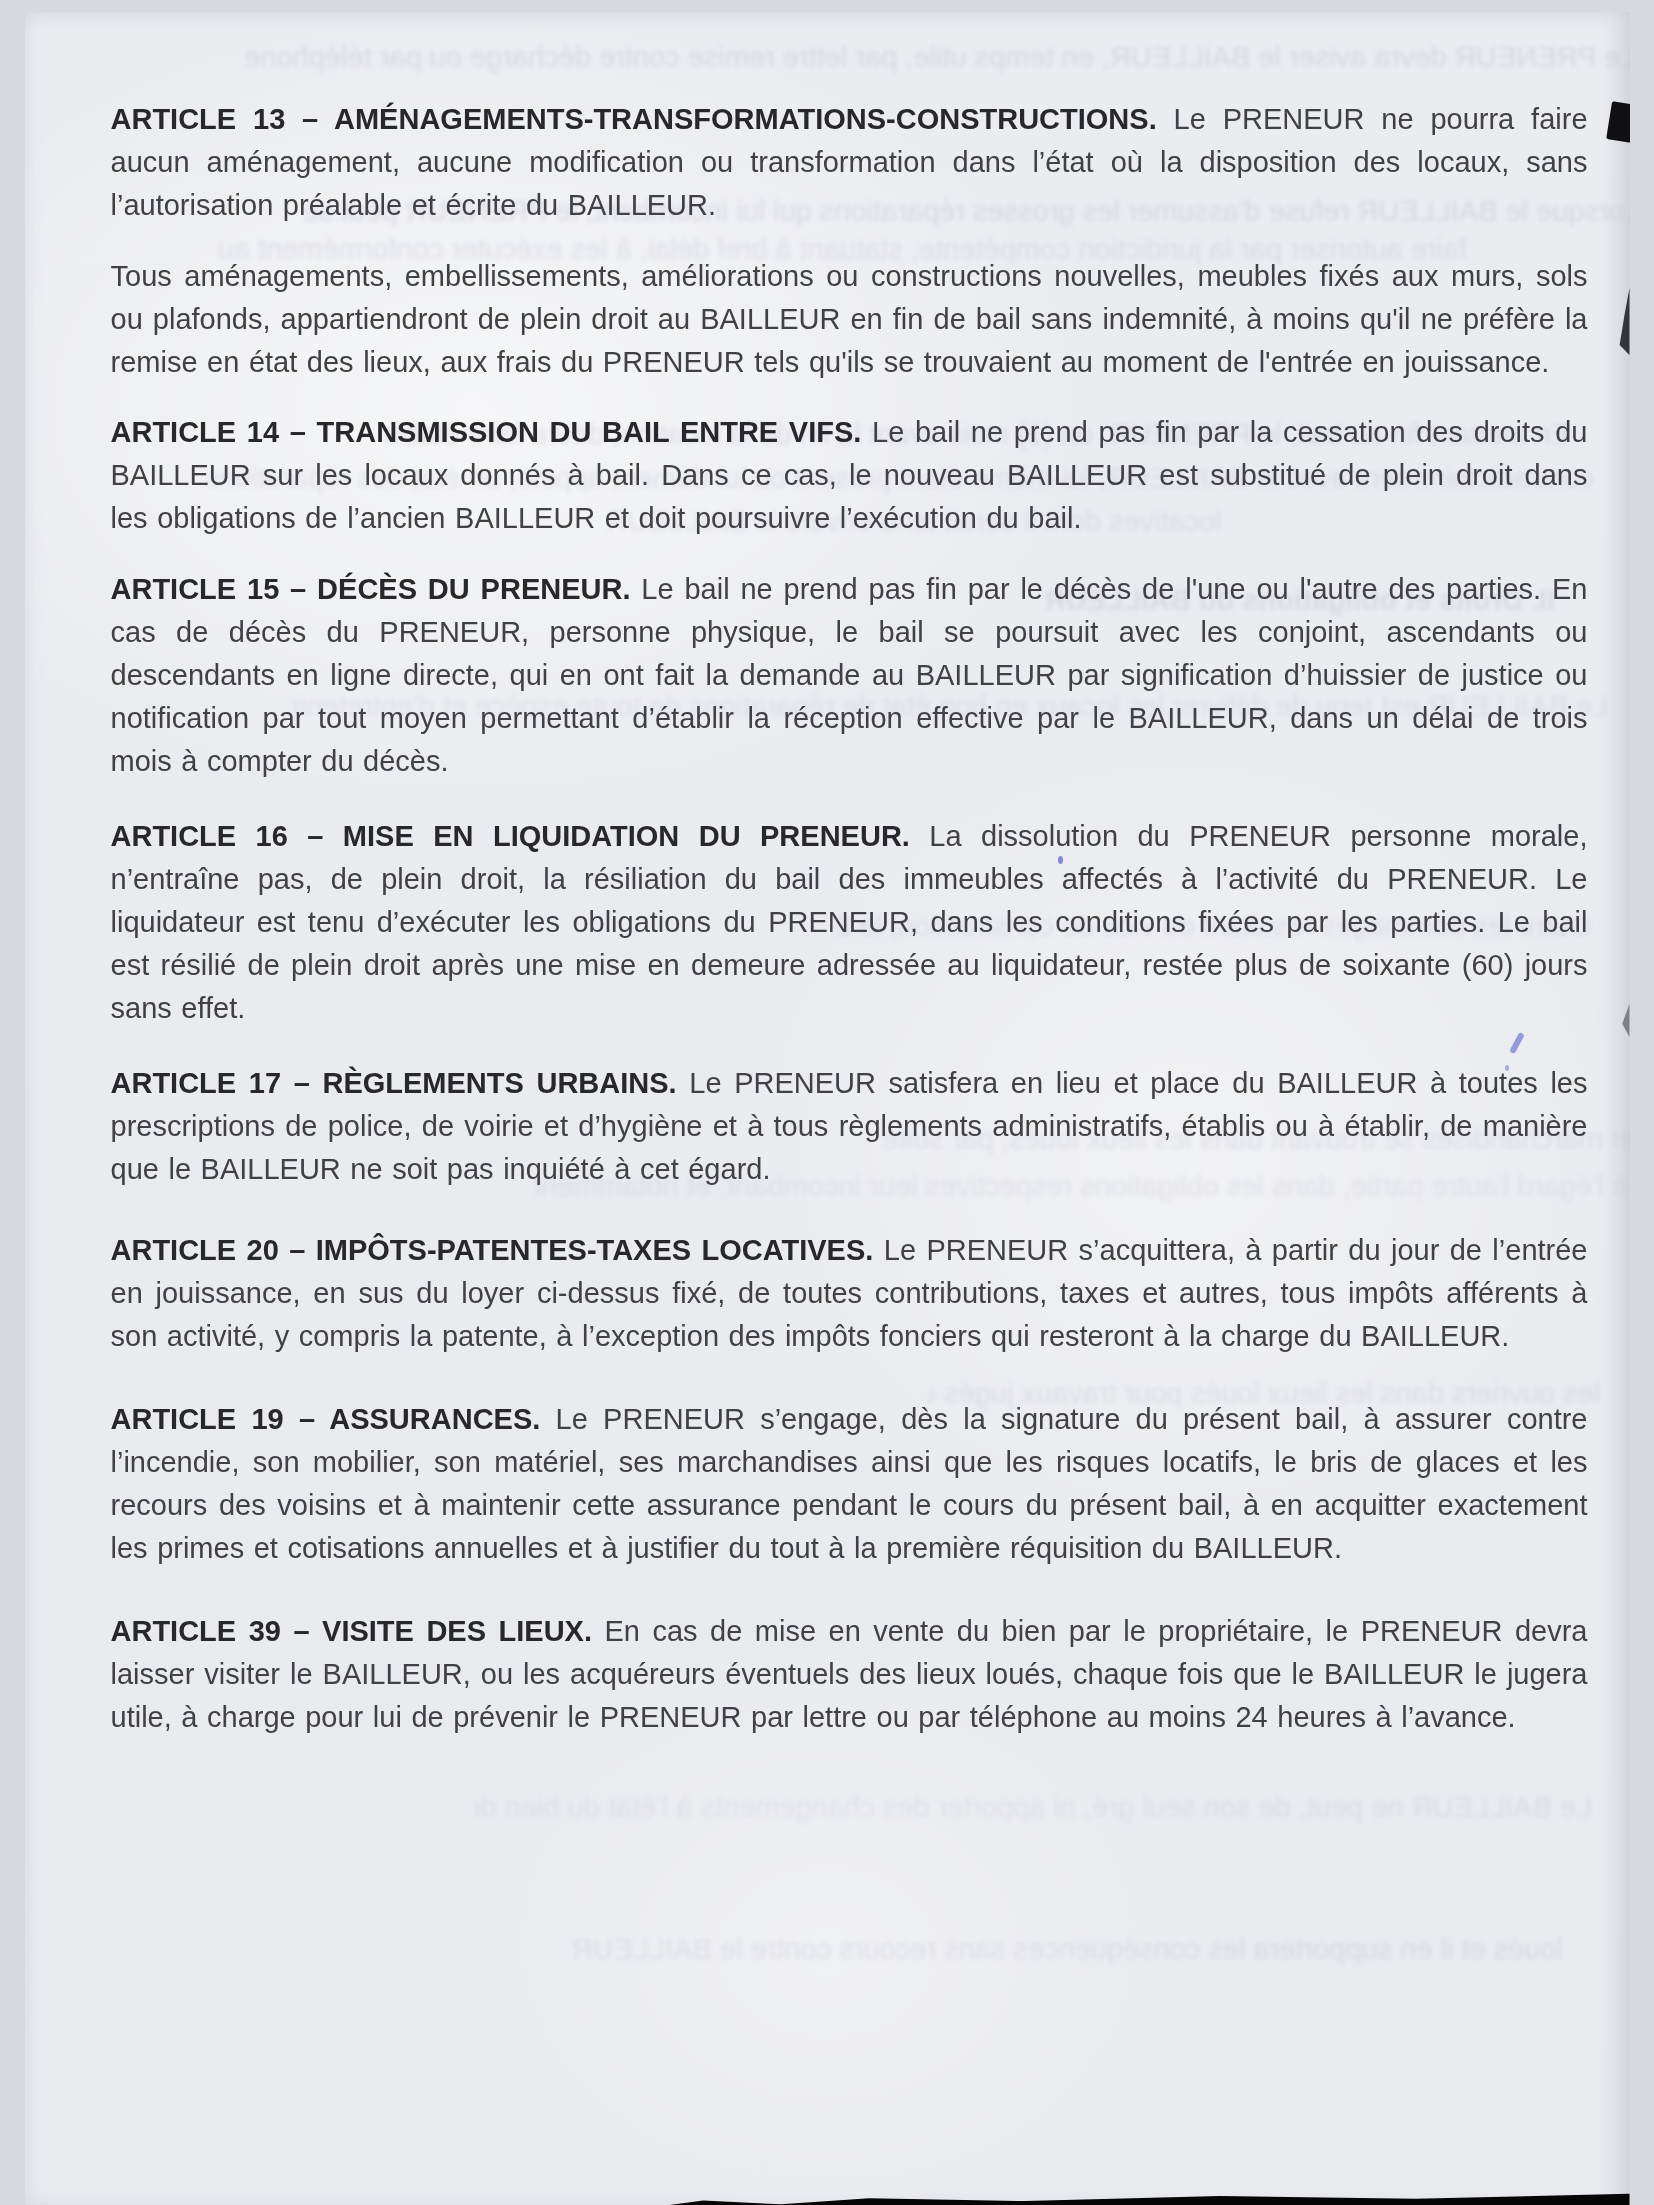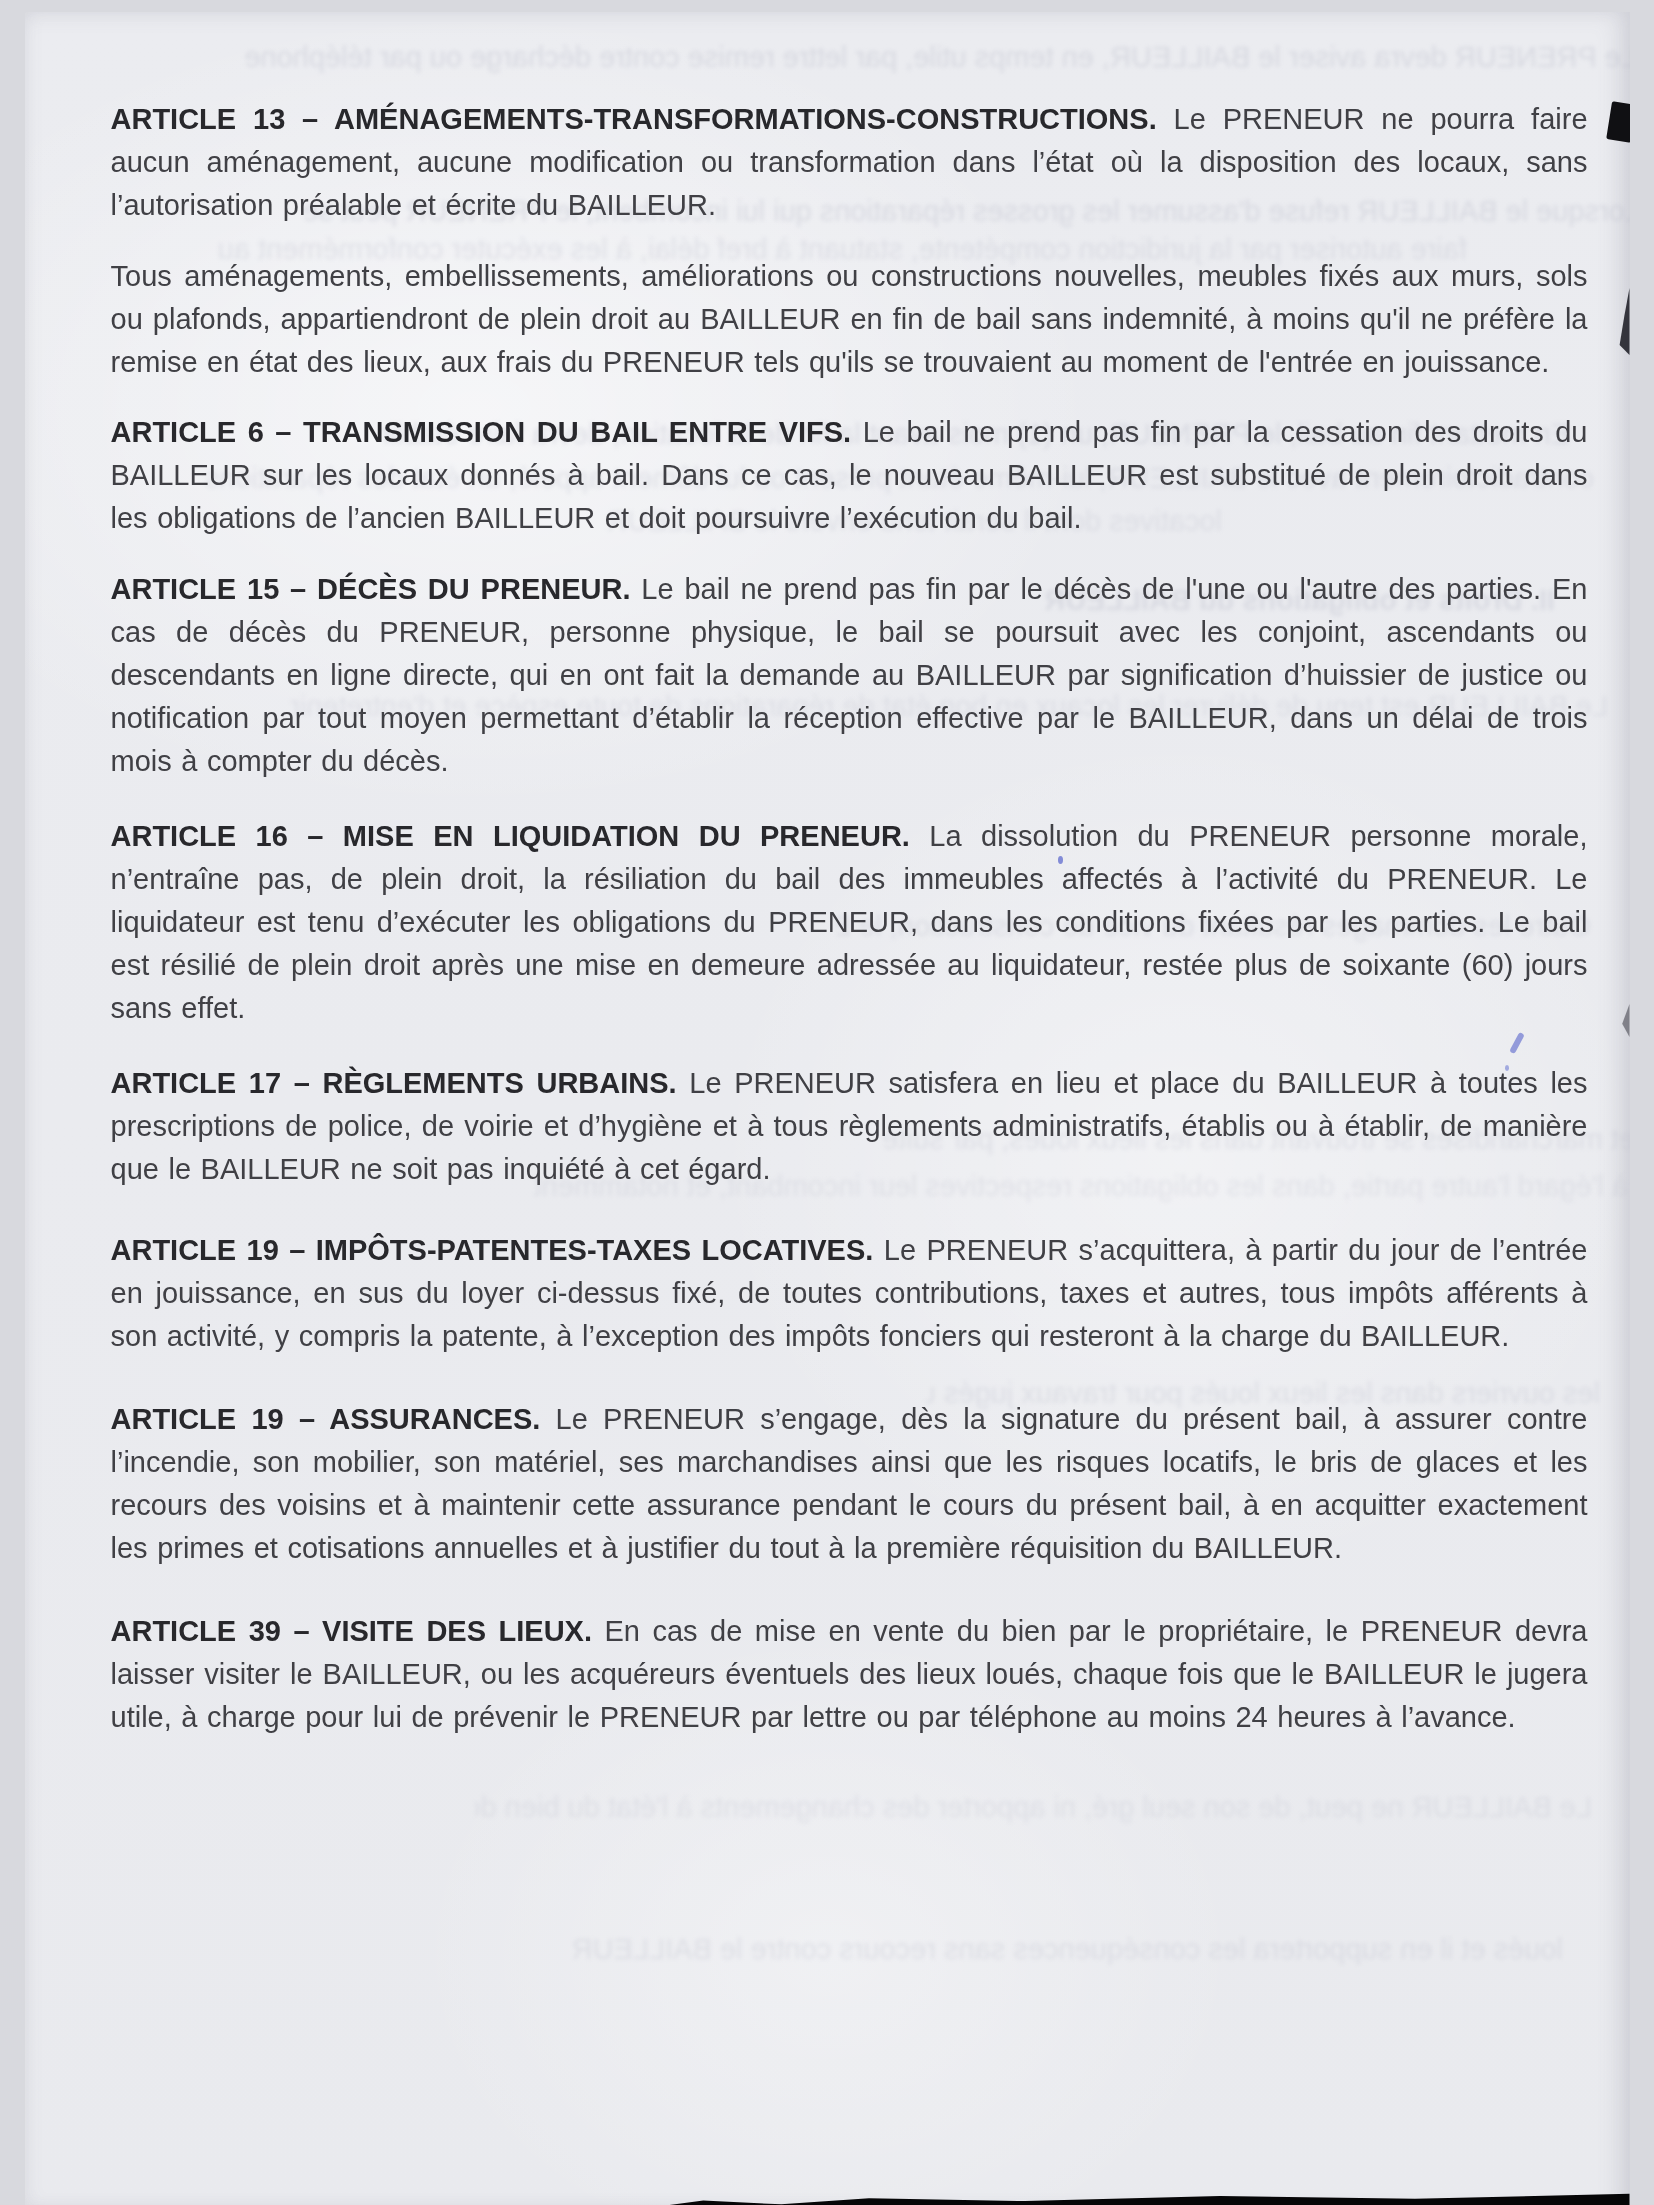--- a/index.html
+++ b/index.html
@@ -95,29 +95,29 @@
     <div class="ghost g13">Le BAILLEUR ne peut, de son seul gré, ni apporter des changements à l'état du bien donné à bail</div>
     <div class="ghost g14">loués et il en supportera les conséquences sans recours contre le BAILLEUR</div>
   </div>
 
   <main class="text">
 
     <p class="para"><strong>ARTICLE 13 – AMÉNAGEMENTS-TRANSFORMATIONS-CONSTRUCTIONS.</strong><span> Le PRENEUR ne pourra faire aucun aménagement, aucune modification ou transformation dans l’état où la disposition des locaux, sans l’autorisation préalable et écrite du BAILLEUR.</span></p>
 
     <p class="para">Tous aménagements, embellissements, améliorations ou constructions nouvelles, meubles fixés aux murs, sols ou plafonds, appartiendront de plein droit au BAILLEUR en fin de bail sans indemnité, à moins qu'il ne préfère la remise en état des lieux, aux frais du PRENEUR tels qu'ils se trouvaient au moment de l'entrée en jouissance.</p>
 
-    <p class="para"><strong>ARTICLE 6 – TRANSMISSION DU BAIL ENTRE VIFS.</strong><span> Le bail ne prend pas fin par la cessation des droits du BAILLEUR sur les locaux donnés à bail. Dans ce cas, le nouveau BAILLEUR est substitué de plein droit dans les obligations de l’ancien BAILLEUR et doit poursuivre l’exécution du bail.</span></p>
+    <p class="para"><strong>ARTICLE 14 – TRANSMISSION DU BAIL ENTRE VIFS.</strong><span> Le bail ne prend pas fin par la cessation des droits du BAILLEUR sur les locaux donnés à bail. Dans ce cas, le nouveau BAILLEUR est substitué de plein droit dans les obligations de l’ancien BAILLEUR et doit poursuivre l’exécution du bail.</span></p>
 
     <p class="para mb-md"><strong>ARTICLE 15 – DÉCÈS DU PRENEUR.</strong><span> Le bail ne prend pas fin par le décès de l'une ou l'autre des parties. En cas de décès du PRENEUR, personne physique, le bail se poursuit avec les conjoint, ascendants ou descendants en ligne directe, qui en ont fait la demande au BAILLEUR par signification d’huissier de justice ou notification par tout moyen permettant d’établir la réception effective par le BAILLEUR, dans un délai de trois mois à compter du décès.</span></p>
 
     <p class="para mb-md"><strong>ARTICLE 16 – MISE EN LIQUIDATION DU PRENEUR.</strong><span> La dissolution du PRENEUR personne morale, n’entraîne pas, de plein droit, la résiliation du bail des immeubles affectés à l’activité du PRENEUR. Le liquidateur est tenu d’exécuter les obligations du PRENEUR, dans les conditions fixées par les parties. Le bail est résilié de plein droit après une mise en demeure adressée au liquidateur, restée plus de soixante (60) jours sans effet.</span></p>
 
     <p class="para mb-lg"><strong>ARTICLE 17 – RÈGLEMENTS URBAINS.</strong><span> Le PRENEUR satisfera en lieu et place du BAILLEUR à toutes les prescriptions de police, de voirie et d’hygiène et à tous règlements administratifs, établis ou à établir, de manière que le BAILLEUR ne soit pas inquiété à cet égard.</span></p>
 
-    <p class="para mb-xl"><strong>ARTICLE 19 – IMPÔTS-PATENTES-TAXES LOCATIVES.</strong><span> Le PRENEUR s’acquittera, à partir du jour de l’entrée en jouissance, en sus du loyer ci-dessus fixé, de toutes contributions, taxes et autres, tous impôts afférents à son activité, y compris la patente, à l’exception des impôts fonciers qui resteront à la charge du BAILLEUR.</span></p>
+    <p class="para mb-xl"><strong>ARTICLE 20 – IMPÔTS-PATENTES-TAXES LOCATIVES.</strong><span> Le PRENEUR s’acquittera, à partir du jour de l’entrée en jouissance, en sus du loyer ci-dessus fixé, de toutes contributions, taxes et autres, tous impôts afférents à son activité, y compris la patente, à l’exception des impôts fonciers qui resteront à la charge du BAILLEUR.</span></p>
 
     <p class="para mb-xl"><strong>ARTICLE 19 – ASSURANCES.</strong><span> Le PRENEUR  s’engage,  dès la signature du présent bail,  à assurer contre l’incendie, son mobilier, son matériel, ses marchandises ainsi que les risques locatifs, le bris de glaces et les recours des voisins et à maintenir cette assurance pendant le cours du présent bail, à en acquitter exactement les primes et cotisations annuelles et à justifier du tout à la première réquisition du BAILLEUR.</span></p>
 
 
 
     <p class="para mb-0"><strong>ARTICLE 39 – VISITE DES LIEUX.</strong><span> En cas de mise en vente du bien par le propriétaire, le PRENEUR devra laisser visiter le BAILLEUR, ou les acquéreurs éventuels des lieux loués, chaque fois que le BAILLEUR le jugera utile, à charge pour lui de prévenir le PRENEUR par lettre ou par téléphone au moins 24 heures à l’avance.</span></p>
 
   </main>
 
   <div class="artifact a-top-right"></div>

